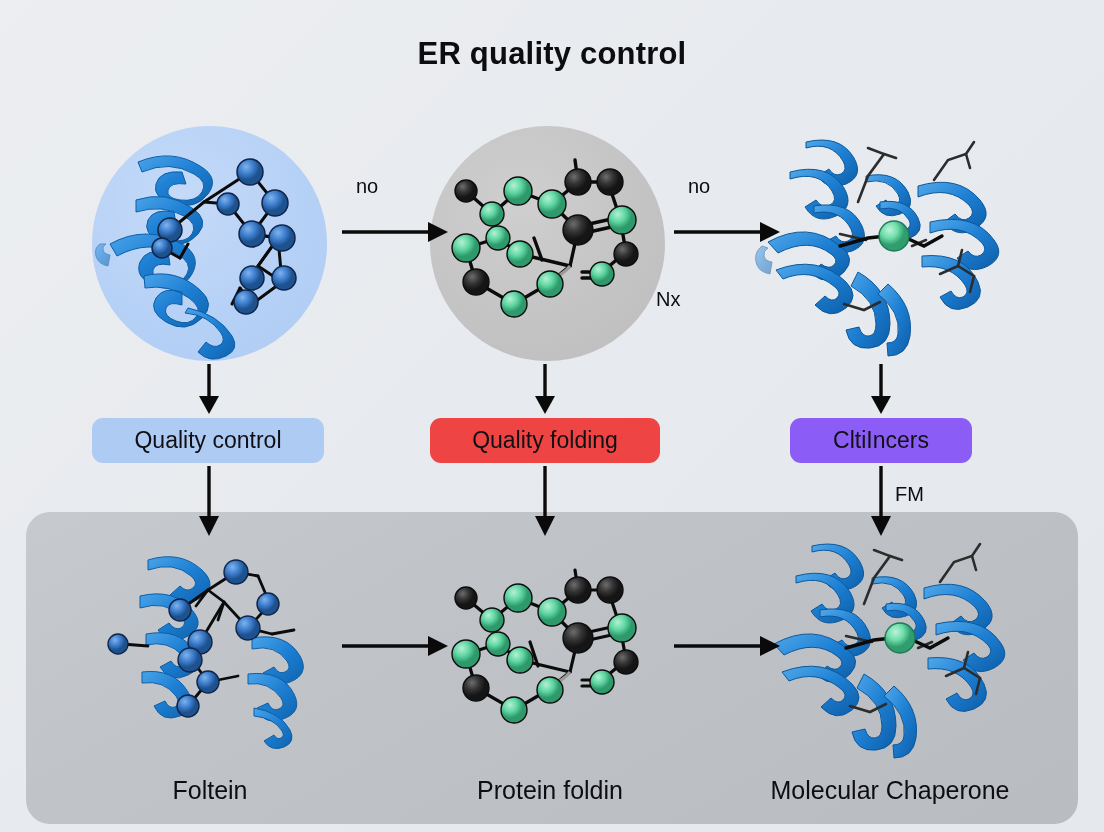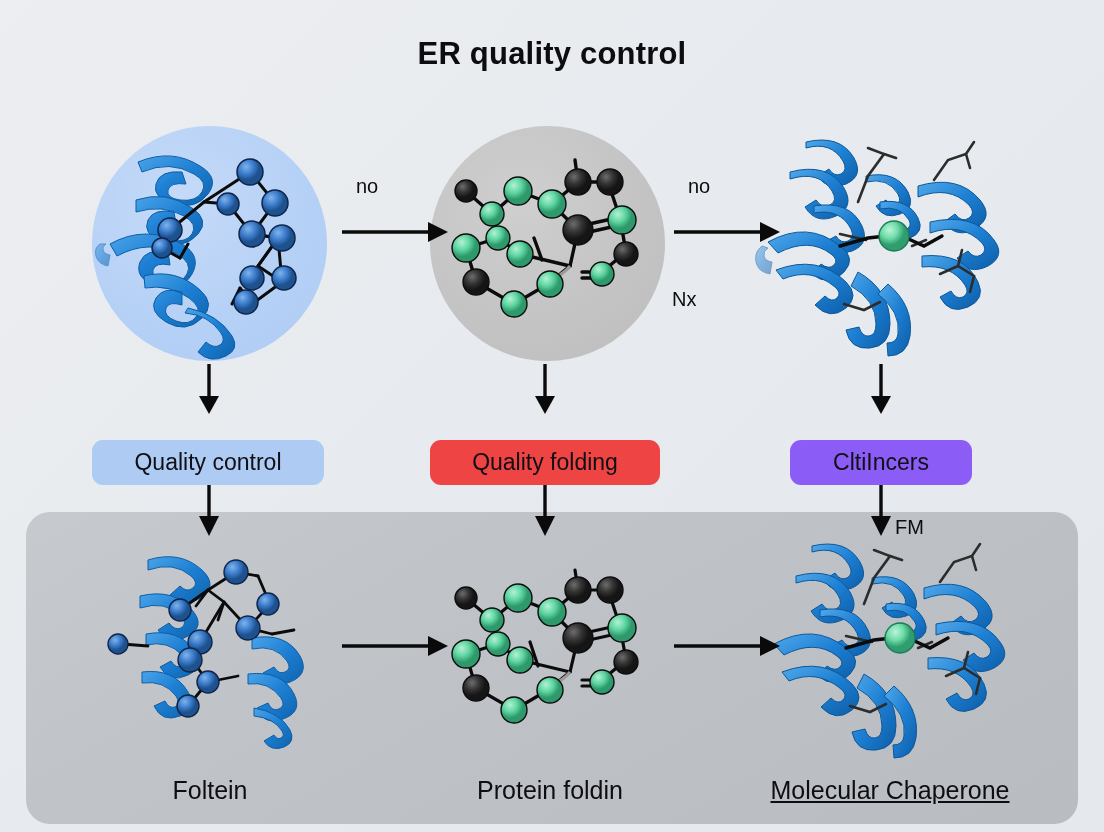--- a/index.html
+++ b/index.html
@@ -33,38 +33,38 @@
   }
   #disc-gray{
     left:430px;top:126px;width:235px;height:235px;
     background:radial-gradient(circle at 38% 32%,#cfcfcf 0%,#c4c4c4 55%,#bcbcbc 100%);
   }
 
   
   .badge{
     height:45px;border-radius:11px;display:flex;align-items:center;
     justify-content:center;font-size:23px;color:#101014;
-    padding:0 18px;box-sizing:border-box;margin-top:22px;
+    padding:0 18px;box-sizing:border-box;
   }
   #badge-qc{left:92px;top:418px;width:232px;background:#aecbf4;}
   #badge-qf{left:430px;top:418px;width:230px;background:#ef4444;}
   #badge-cl{left:790px;top:418px;width:182px;background:#8b5cf6;}
 
   
   .caption{font-size:25px;color:#0e0e12;text-align:center;}
   #cap-1{left:80px;top:776px;width:260px;}
   #cap-2{left:410px;top:776px;width:280px;}
-  #cap-3{left:700px;top:776px;width:380px;text-decoration:underline;}
+  #cap-3{left:700px;top:776px;width:380px;}
 
   
   .arrow-label{font-size:20px;color:#0d0d0f;}
   #lbl-no-1{left:356px;top:175px;}
   #lbl-no-2{left:688px;top:175px;}
-  #lbl-nx{left:672px;top:288px;}
-  #lbl-fm{left:895px;top:483px;margin-top:33px;}
+  #lbl-nx{left:656px;top:288px;}
+  #lbl-fm{left:895px;top:483px;}
 
   svg{display:block;overflow:visible;}
   .arrow-line{stroke:#0a0a0a;stroke-width:3.4;fill:none;}
   .arrow-head{fill:#0a0a0a;}
 </style>
 </head>
 <body>
 
 <div id="stage">
 

